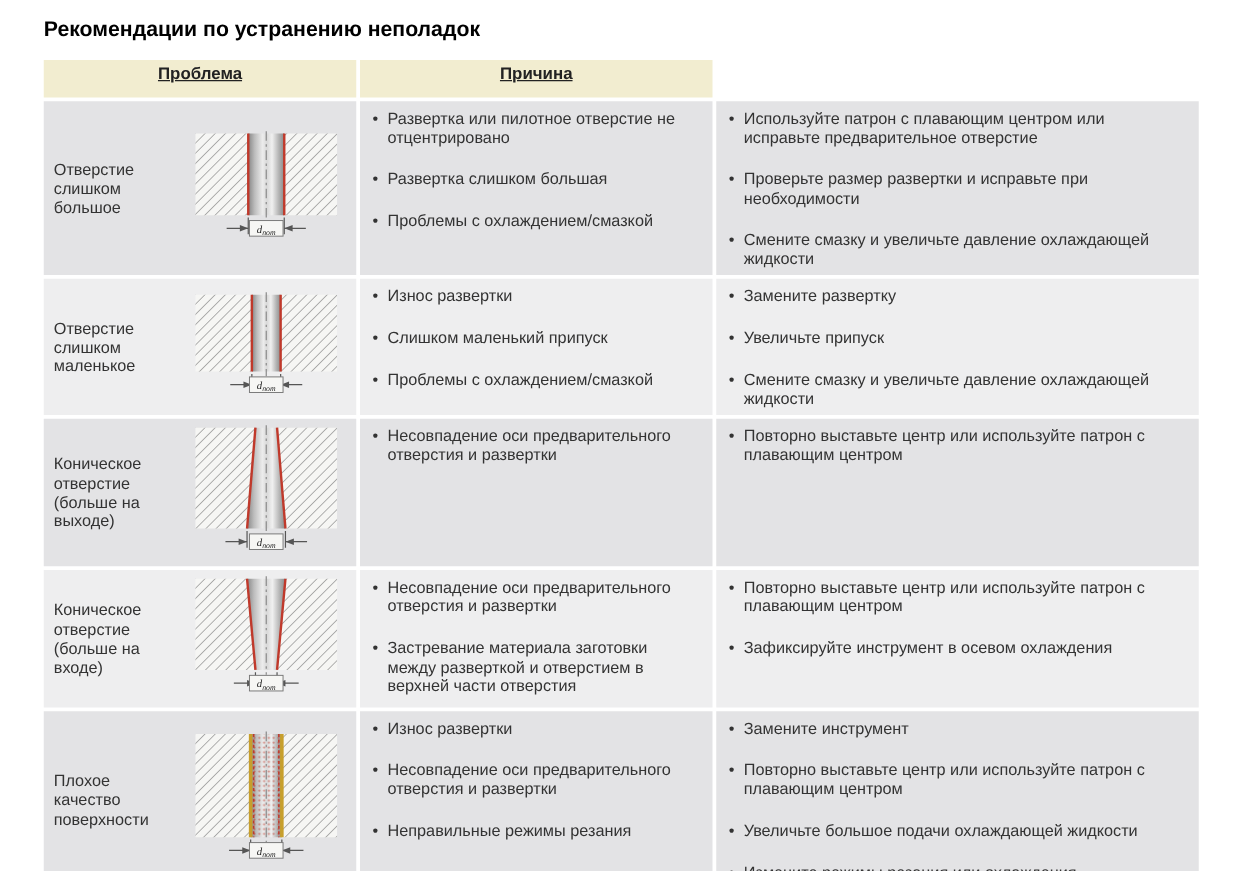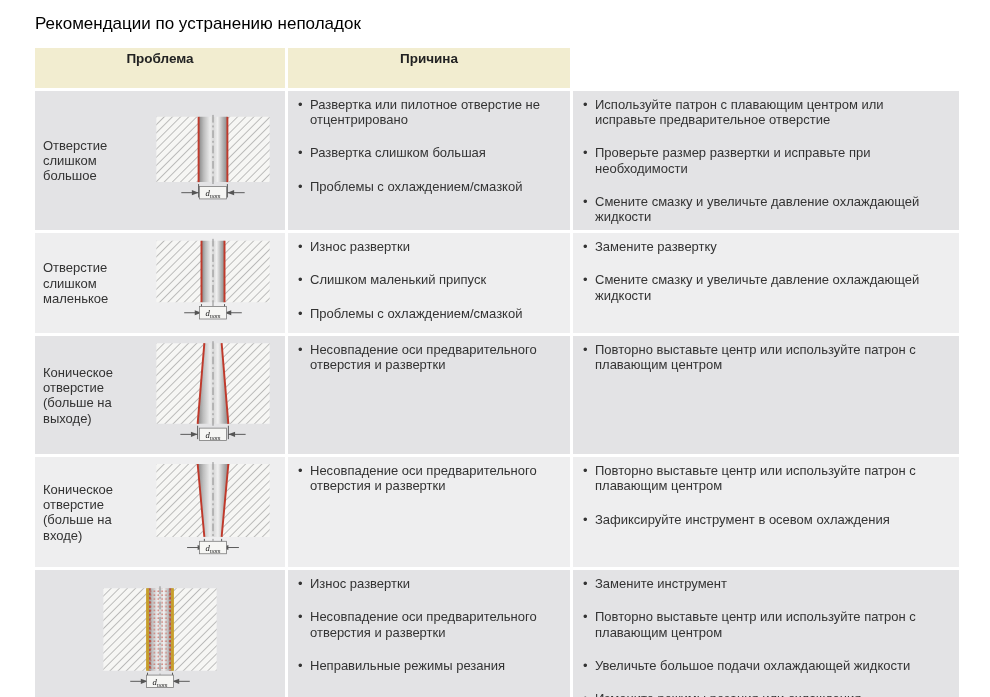--- a/index.html
+++ b/index.html
@@ -6,38 +6,39 @@
     margin: 0;
     padding: 0;
     background: #ffffff;
     font-family: "Liberation Sans", "DejaVu Sans", sans-serif;
     color: #333;
   }
   body { width: 990px; height: 697px; overflow: hidden; }
   .page { padding: 10px 0 0 35px; width: 924px; }
   h1.title {
     font-size: 17px;
-    font-weight: 400;
+    font-weight: 700;
     color: #000;
     margin: 4px 0 14px 0;
   }
   .ttable { width: 924px; }
   .trow {
     display: grid;
     grid-template-columns: 250px 282px 386px;
     gap: 3px;
     margin-bottom: 3px;
   }
   .hcell {
     background: var(--header-bg, #f2edd0);
     font-weight: 700;
     font-size: 13.5px;
     color: #222;
     text-align: center;
-    padding: 3px 0 22px 0;
+    padding: 3px 0 12px 0;
+    text-decoration: underline;
   }
   .trow.body .cell { background: var(--row-bg, #e3e3e5); }
   .trow.body.alt .cell { background: var(--row-bg-alt, #eeeeef); }
   .pcell { display: flex; align-items: center; }
   .plabel {
     width: 100px;
     padding-left: 8px;
     font-size: 13px;
     line-height: 1.18;
     color: #333;
@@ -169,20 +170,21 @@
       <div class="cell">
         <ul>
             <li>Износ развертки</li>
             <li>Слишком маленький припуск</li>
             <li>Проблемы с охлаждением/смазкой</li>
           </ul>
       </div>
       <div class="cell">
         <ul>
             <li>Замените развертку</li>
+            <li>Увеличьте припуск</li>
             <li>Смените смазку и увеличьте давление охлаждающей жидкости</li>
           </ul>
       </div>
     </div>
 
     <div class="trow body r3">
       <div class="cell pcell">
         <div class="plabel">Коническое отверстие (больше на выходе)</div>
         <div class="pdiag">
           <svg viewBox="0 0 150 112" width="144" height="112">
@@ -265,32 +267,34 @@
               <polygon points="66,89 59,86.3 59,91.7" fill="#555"></polygon>
               <polygon points="84,89 91,86.3 91,91.7" fill="#555"></polygon>
               <rect x="61" y="82.5" width="28" height="13" fill="#f6f6f4" stroke="#777" stroke-width="0.8"></rect>
               <text x="75" y="92.5" text-anchor="middle" font-size="9" font-style="italic" fill="#222" font-family="&quot;Liberation Serif&quot;, serif">d<tspan dy="2" font-size="6.5">nom</tspan></text>
             </svg>
         </div>
       </div>
       <div class="cell">
         <ul>
             <li>Несовпадение оси предварительного отверстия и развертки</li>
+            <li>Застревание материала заготовки между разверткой и отверстием в верхней части отверстия</li>
           </ul>
       </div>
       <div class="cell">
         <ul>
             <li>Повторно выставьте центр или используйте патрон с плавающим центром</li>
             <li>Зафиксируйте инструмент в осевом охлаждения</li>
           </ul>
       </div>
     </div>
 
     <div class="trow body r5">
       <div class="cell pcell">
+        <div class="plabel">Плохое качество поверхности</div>
         <div class="pdiag">
           <svg viewBox="0 0 150 114" width="144" height="114">
               <defs>
                 <pattern id="hatch4" width="6" height="6" patternUnits="userSpaceOnUse" patternTransform="rotate(45)">
                   <line x1="0" y1="0" x2="0" y2="6" stroke="#808080" stroke-width="1"></line>
                 </pattern>
                 <linearGradient id="grad4" x1="0" y1="0" x2="1" y2="0">
                   <stop offset="0" stop-color="#868686"></stop>
                   <stop offset="0.18" stop-color="#bdbdbd"></stop>
                   <stop offset="0.4" stop-color="#ececec"></stop>

